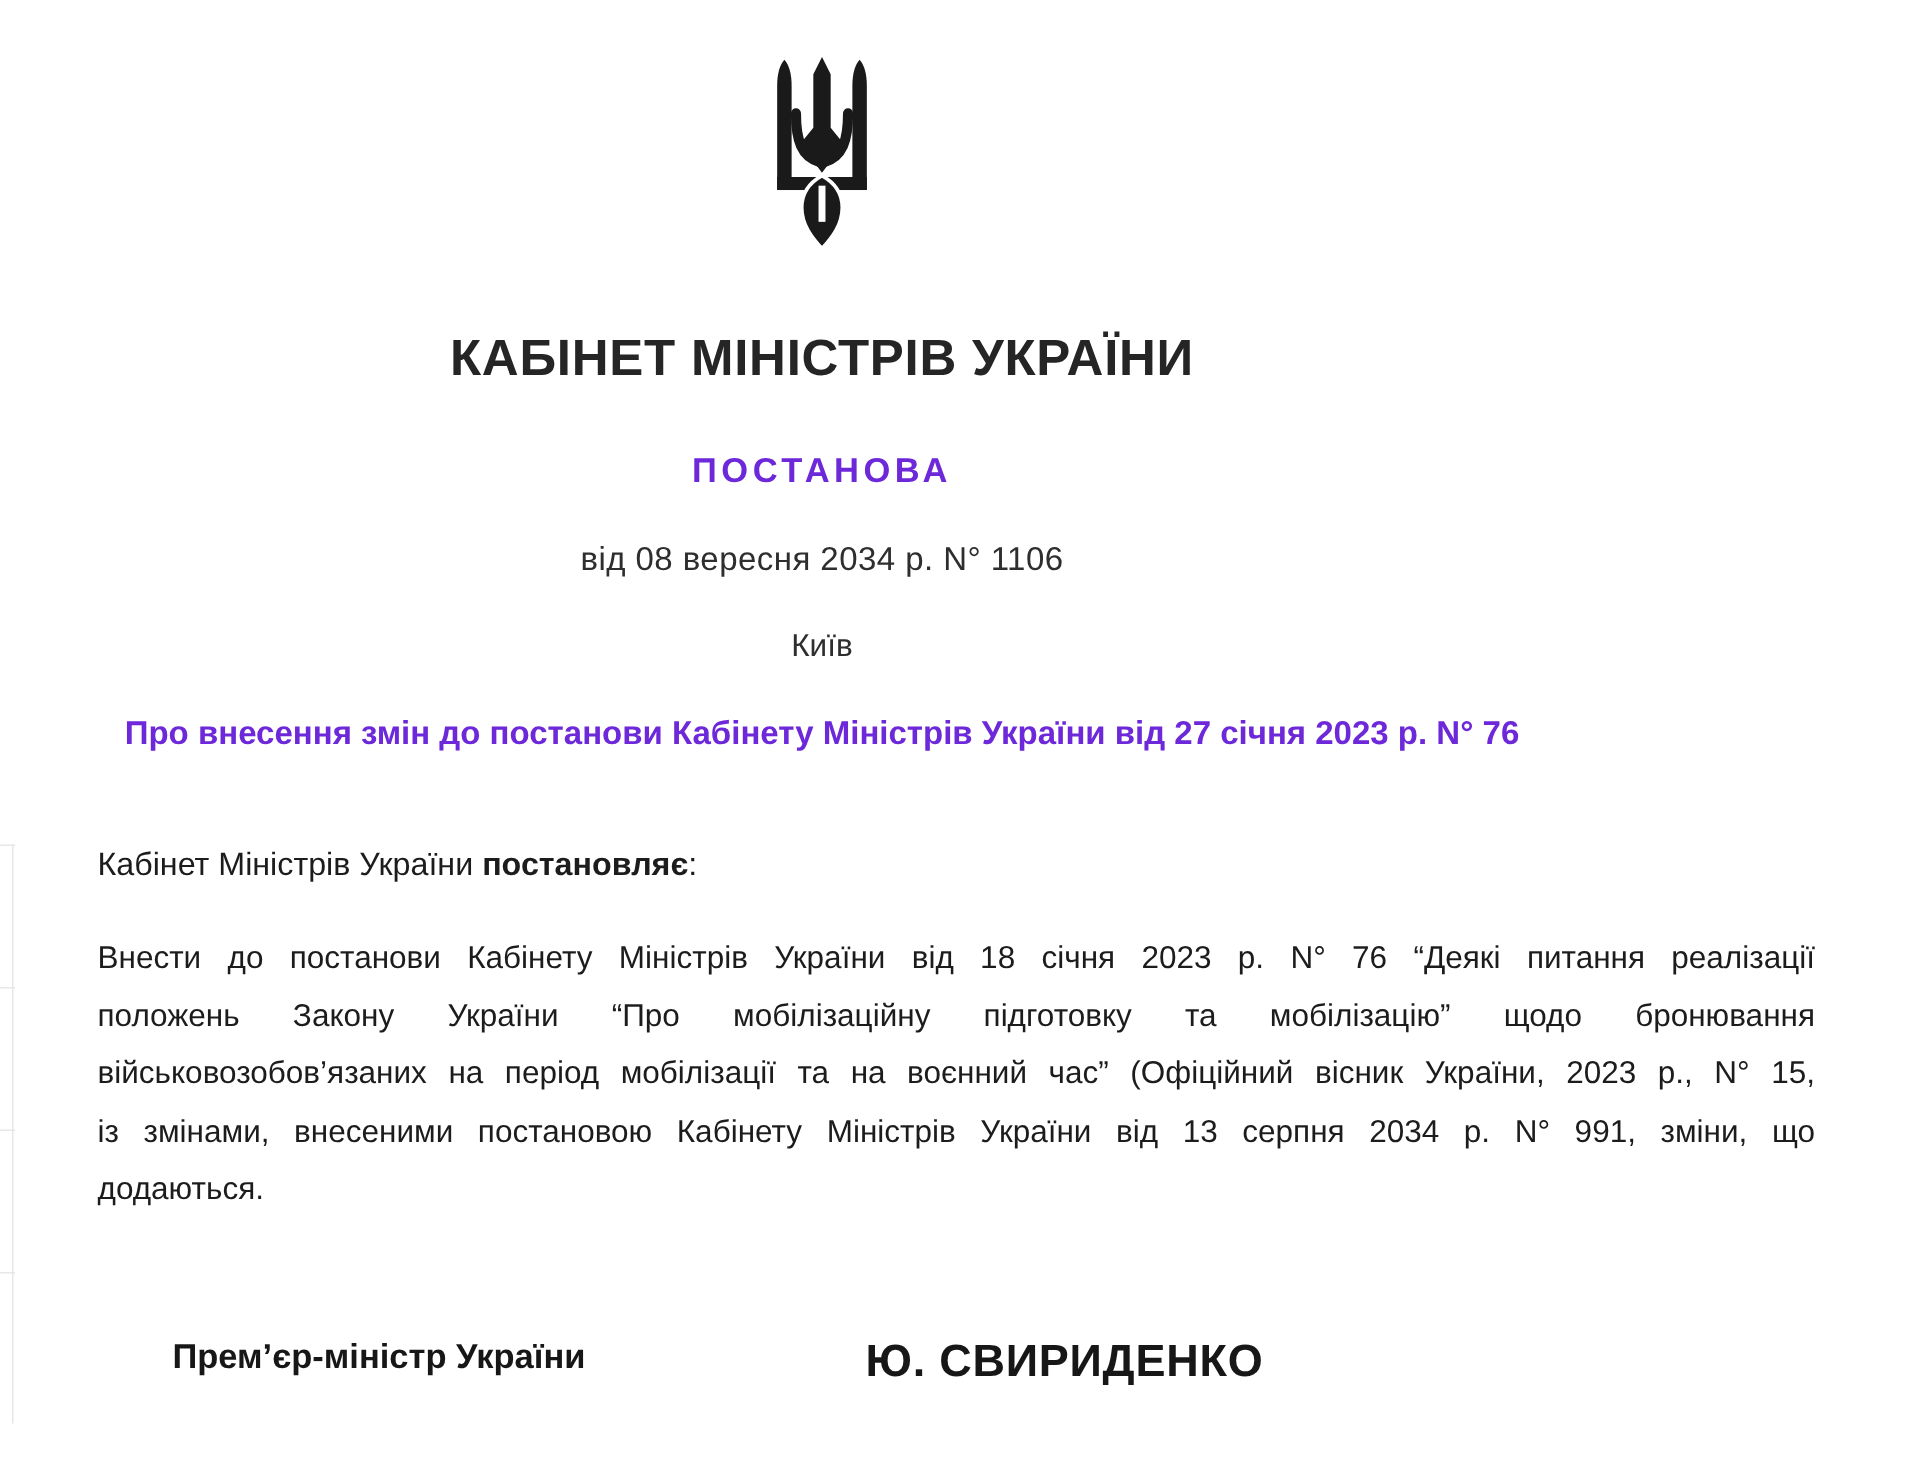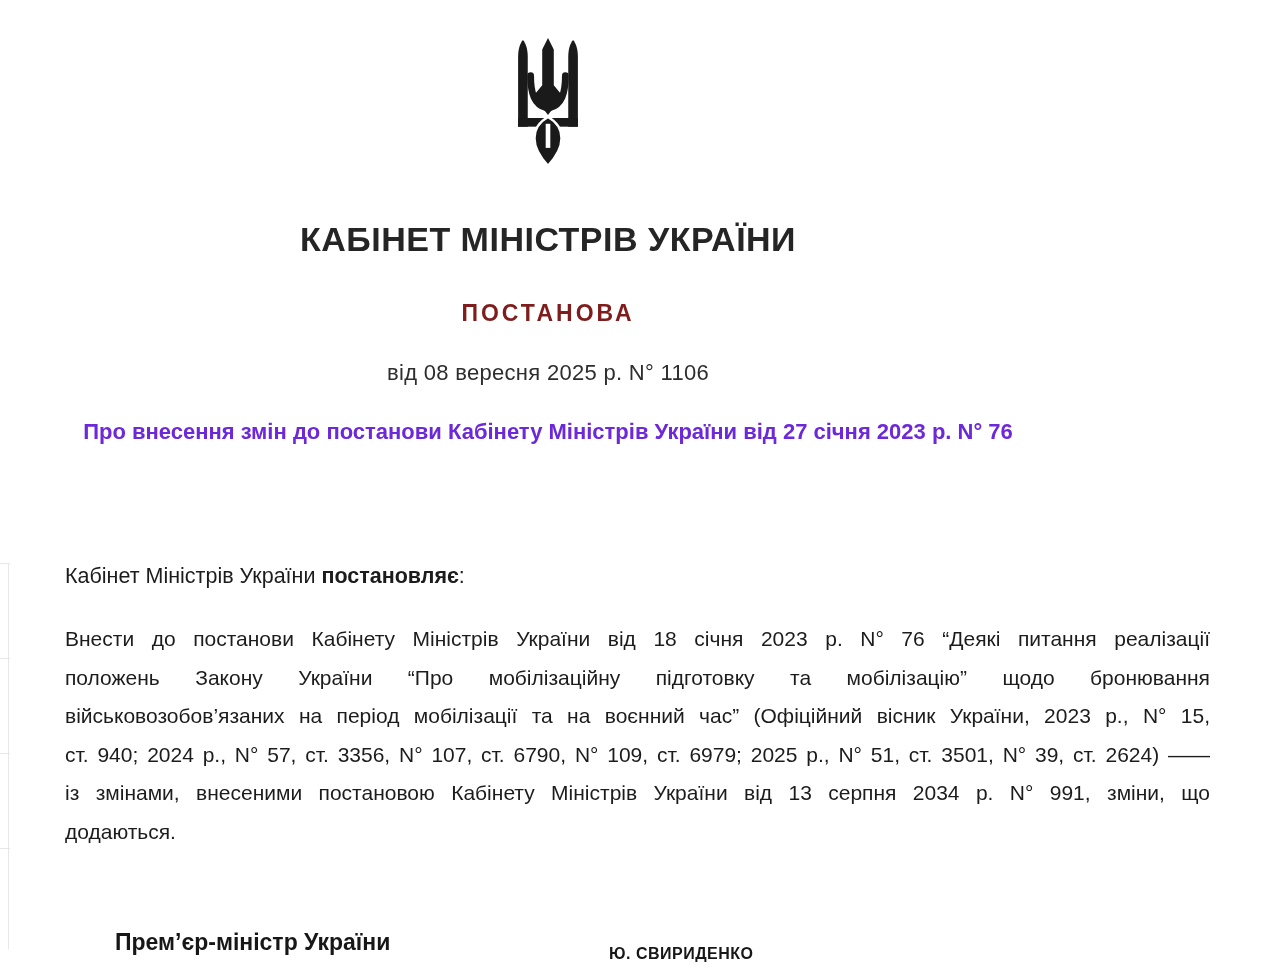--- a/index.html
+++ b/index.html
@@ -24,21 +24,21 @@
   .emblem-wrap{margin-top:37px;height:135px;}
   .emblem-wrap svg{display:inline-block;}
   .org-title{
     margin:49px 0 0 0;
     font-size:34px;font-weight:bold;letter-spacing:0.5px;
     line-height:36px;color:#252525;
   }
   .doc-type{
     margin-top:44px;
     font-size:23px;font-weight:bold;letter-spacing:3px;
-    line-height:25px;color:#7f1d1d;
+    line-height:25px;color:#6d28d9;
   }
   .doc-date{margin-top:35px;font-size:22px;line-height:24px;color:#2e2e2e;letter-spacing:0.3px;}
   .doc-city{margin-top:34px;font-size:21px;line-height:23px;color:#2e2e2e;}
   .doc-subject{
     margin:34px 0 0 0;
     font-size:22px;font-weight:bold;line-height:26px;color:#6d28d9;
   }
 
   
   .doc-body{position:absolute;left:65px;top:0;width:1145px;}
@@ -48,21 +48,21 @@
   .jline{
     font-size:21px;color:#1c1c1c;
     height:38.5px;line-height:38.5px;
     text-align:justify;text-align-last:justify;
     white-space:normal;
   }
   .jline.last{text-align:left;text-align-last:left;}
 
   .signature{position:relative;margin-top:78px;height:32px;text-align:center;}
   .sig-title{position:absolute;left:50px;top:0;font-size:23px;font-weight:bold;color:#171717;}
-  .sig-name{position:absolute;left:512px;top:16px;font-size:16px;font-weight:bold;letter-spacing:0.5px;color:#171717;margin-left:32px;}
+  .sig-name{position:absolute;left:512px;top:0;font-size:30px;font-weight:bold;letter-spacing:0.5px;color:#171717;}
 </style>
 </head>
 <body>
 
 <div class="page">
 
   <div class="edge-v"></div>
   <div class="edge-h t1"></div>
   <div class="edge-h t2"></div>
   <div class="edge-h t3"></div>
@@ -85,32 +85,32 @@
           <rect x="14" y="84" width="62" height="9"></rect>
 
           <path d="M45,83 C53,87.5 59,95 59,105 C59,117 52,126 45,133.5 C38,126 31,117 31,105 C31,95 37,87.5 45,83 Z" stroke="#ffffff" stroke-width="2.5"></path>
           <rect x="42.6" y="90" width="4.8" height="25" fill="#ffffff"></rect>
         </g>
       </svg>
     </div>
 
     <h1 class="org-title">КАБІНЕТ МІНІСТРІВ УКРАЇНИ</h1>
     <div class="doc-type">ПОСТАНОВА</div>
-    <div class="doc-date">від 08 вересня 2025 р. N° 1106</div>
+    <div class="doc-date">від 08 вересня 2034 р. N° 1106</div>
+    <div class="doc-city">Київ</div>
     <h2 class="doc-subject">Про внесення змін до постанови Кабінету Міністрів України від 27 січня 2023 р. N° 76</h2>
   </header>
 
   <main class="doc-body">
     <p class="intro"><span>Кабінет Міністрів України </span><b>постановляє</b><span>:</span></p>
 
     <div class="para">
       <div class="jline">Внести до постанови Кабінету Міністрів України від 18 січня 2023 р. N° 76 “Деякі питання реалізації</div>
       <div class="jline">положень Закону України “Про мобілізаційну підготовку та мобілізацію” щодо бронювання</div>
       <div class="jline">військовозобов’язаних на період мобілізації та на воєнний час” (Офіційний вісник України, 2023 р., N° 15,</div>
-      <div class="jline">ст. 940; 2024 р., N° 57, ст. 3356, N° 107, ст. 6790, N° 109, ст. 6979; 2025 р., N° 51, ст. 3501, N° 39, ст. 2624) ——</div>
       <div class="jline">із змінами, внесеними постановою Кабінету Міністрів України від 13 серпня 2034 р. N° 991, зміни, що</div>
       <div class="jline last">додаються.</div>
     </div>
 
     <div class="signature">
       <div class="sig-title">Прем’єр-міністр України</div>
       <div class="sig-name">Ю. СВИРИДЕНКО</div>
     </div>
   </main>
 

